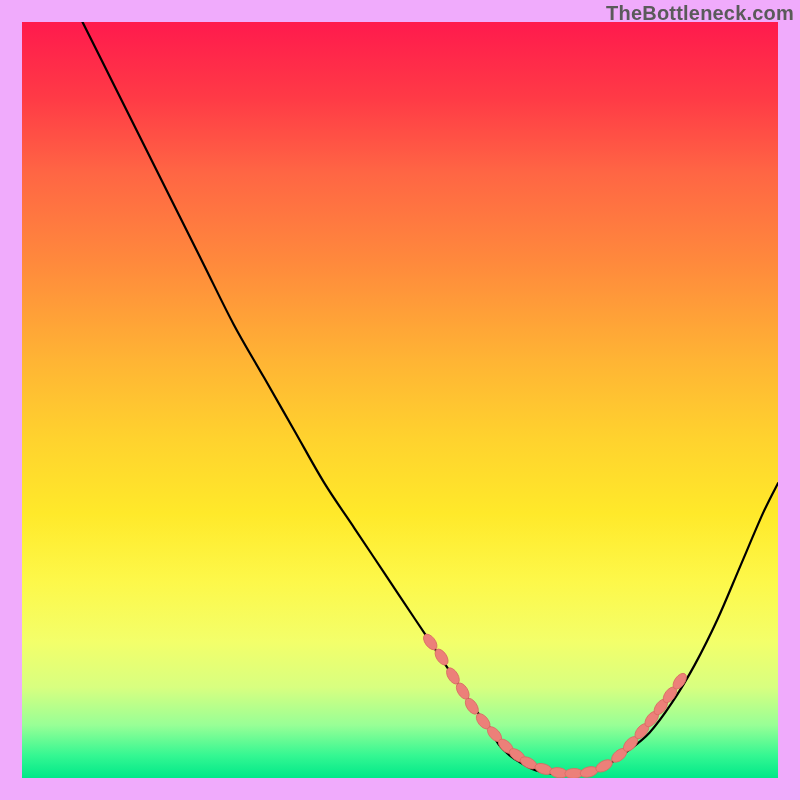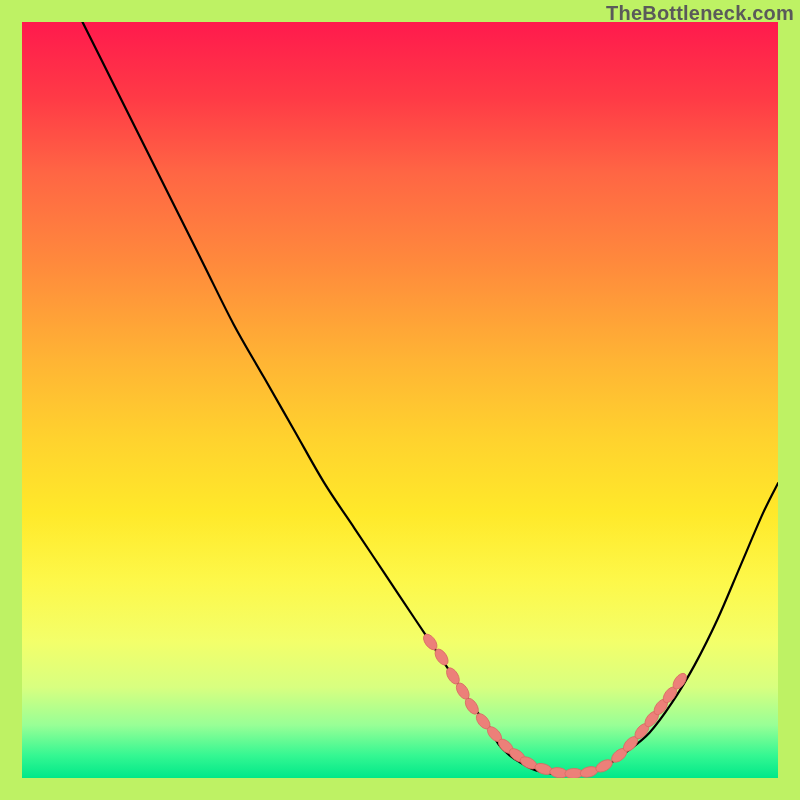--- a/index.html
+++ b/index.html
@@ -1,21 +1,21 @@
 <!DOCTYPE html>
 <html><head>
 <meta charset="utf-8">
 <style>
   * { margin: 0; padding: 0; box-sizing: border-box; }
   html, body { width: 800px; height: 800px; overflow: hidden; background: #000; }
   .frame {
     position: relative;
     width: 800px;
     height: 800px;
-    background: #bef264;
+    background: #f0abfc;
   }
   .plot-area {
     position: absolute;
     left: 22px;
     top: 22px;
     width: 756px;
     height: 756px;
   }
   .gradient-bg {
     position: absolute;

